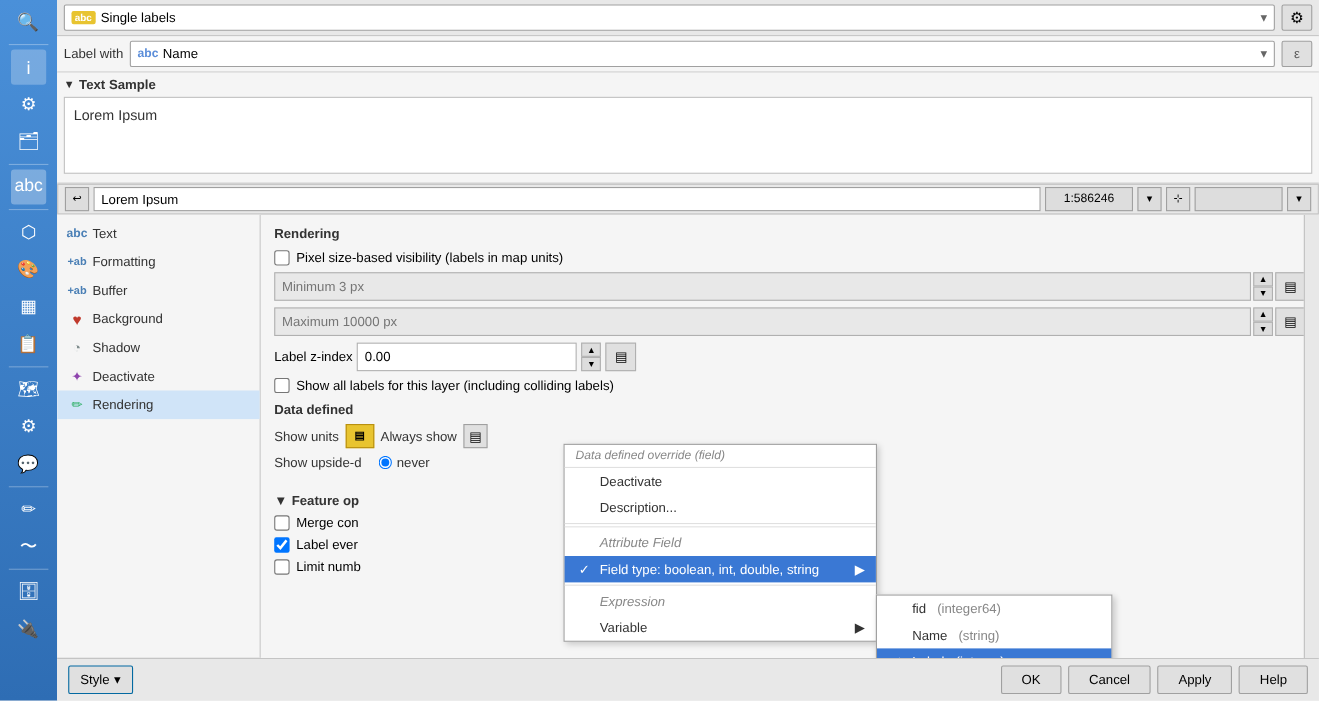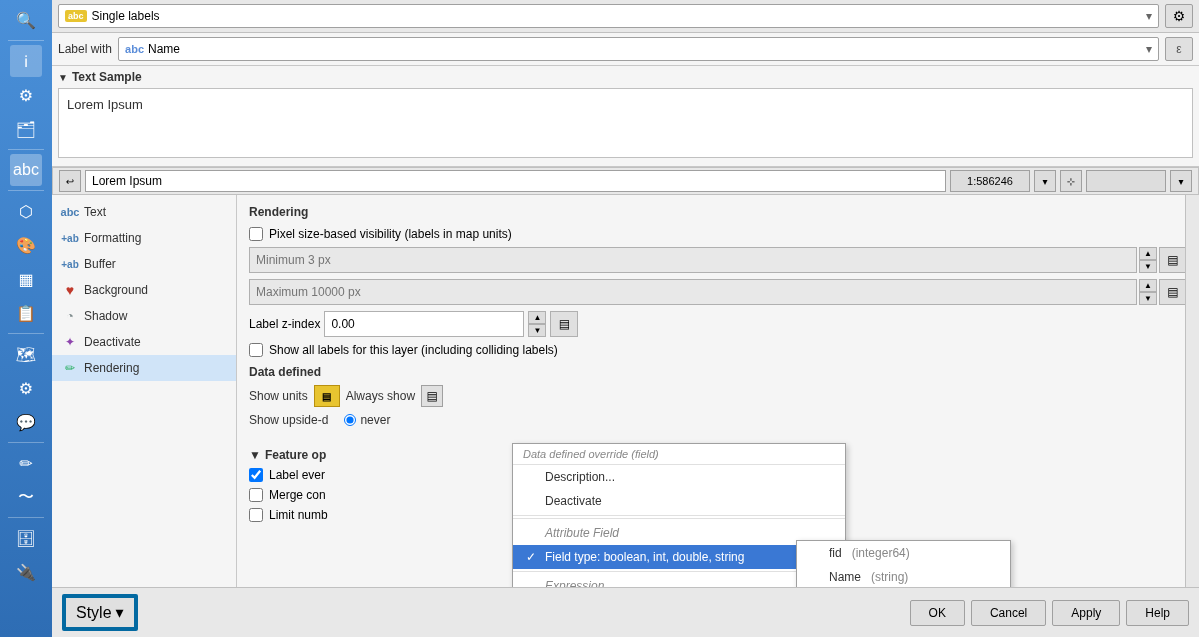--- a/index.html
+++ b/index.html
@@ -175,22 +175,21 @@
     .feature-options-header { display: flex; align-items: center; gap: 4px; font-weight: bold; cursor: pointer; margin-bottom: 6px; color: #333; }
 
     
     .dropdown-menu {
       position: absolute;
       top: 208px; left: 275px;
       background: white;
       border: 1px solid #a0a0a0;
       box-shadow: 2px 2px 6px rgba(0,0,0,0.2);
       z-index: 100;
-      width: 334px;
-      margin-top: 40px;
+      width: 285px;
     }
     .menu-header {
       padding: 4px 10px;
       color: #888; font-style: italic; font-size: 11px;
       border-bottom: 1px solid #e0e0e0;
     }
     .menu-item {
       display: flex; align-items: center; gap: 6px;
       padding: 5px 10px; cursor: pointer; color: #333;
     }
@@ -224,22 +223,22 @@
       gap: 6px; padding: 6px 10px;
       background: #e8e8e8; border-top: 1px solid #c0c0c0;
     }
     .btn {
       padding: 5px 18px; border: 1px solid #a0a0a0;
       background: #e0e0e0; cursor: pointer; font-size: 12px;
       border-radius: 2px;
     }
     .style-btn {
       display: flex; align-items: center; gap: 4px;
-      padding: 5px 10px; border: 4px solid #0369a1;
-      background: #e0e0e0; cursor: pointer; font-size: 16px; border-radius: 2px;
+      padding: 5px 10px; border: 1px solid #0369a1;
+      background: #e0e0e0; cursor: pointer; font-size: 12px; border-radius: 2px;
       margin-right: auto;
     }
 
     .nav-text-icon { color: #4a7fb5; font-weight: bold; font-size: 11px; font-style: normal; }
     .nav-heart-icon { color: #c0392b; font-size: 14px; }
     .nav-shadow-icon { color: #7f8c8d; font-size: 12px; }
     .nav-placement-icon { color: #8e44ad; font-size: 12px; }
     .nav-rendering-icon { color: #27ae60; font-size: 12px; }
 
     .top-scroll { position: absolute; right: 0; top: 0; bottom: 0; width: 14px; background: #e8e8e8; border-left: 1px solid #c0c0c0; }
@@ -423,44 +422,44 @@
             </div>
           </div>
         </div>
 
         <div style="margin-top:8px;">
           <div class="feature-options-header">
             <span>▼</span>
             <span>Feature op</span>
           </div>
           <div class="checkbox-row">
+            <input type="checkbox" style="">
+            <span>Merge con</span>
+          </div>
+          <div class="checkbox-row">
             <input type="checkbox" checked="" style="">
             <span>Label ever</span>
-          </div>
-          <div class="checkbox-row">
-            <input type="checkbox" style="">
-            <span>Merge con</span>
           </div>
           <div class="checkbox-row">
             <input type="checkbox" style="">
             <span>Limit numb</span>
           </div>
         </div>
 
         <div class="top-scroll"></div>
 
         <div class="dropdown-menu">
           <div class="menu-header">Data defined override (field)</div>
           <div class="menu-item">
             <span class="check-space"></span>
+            <span>Deactivate</span>
+          </div>
+          <div class="menu-item">
+            <span class="check-space"></span>
             <span>Description...</span>
-          </div>
-          <div class="menu-item">
-            <span class="check-space"></span>
-            <span>Deactivate</span>
           </div>
           <div class="menu-separator"></div>
           <div class="menu-separator"></div>
           <div class="menu-item disabled">
             <span class="check-space"></span>
             <span>Attribute Field</span>
           </div>
           <div class="menu-item highlighted" style="background:#3a78d4; color:white;">
             <span class="check-space" style="color:white;">✓</span>
             <span>Field type: boolean, int, double, string</span>

